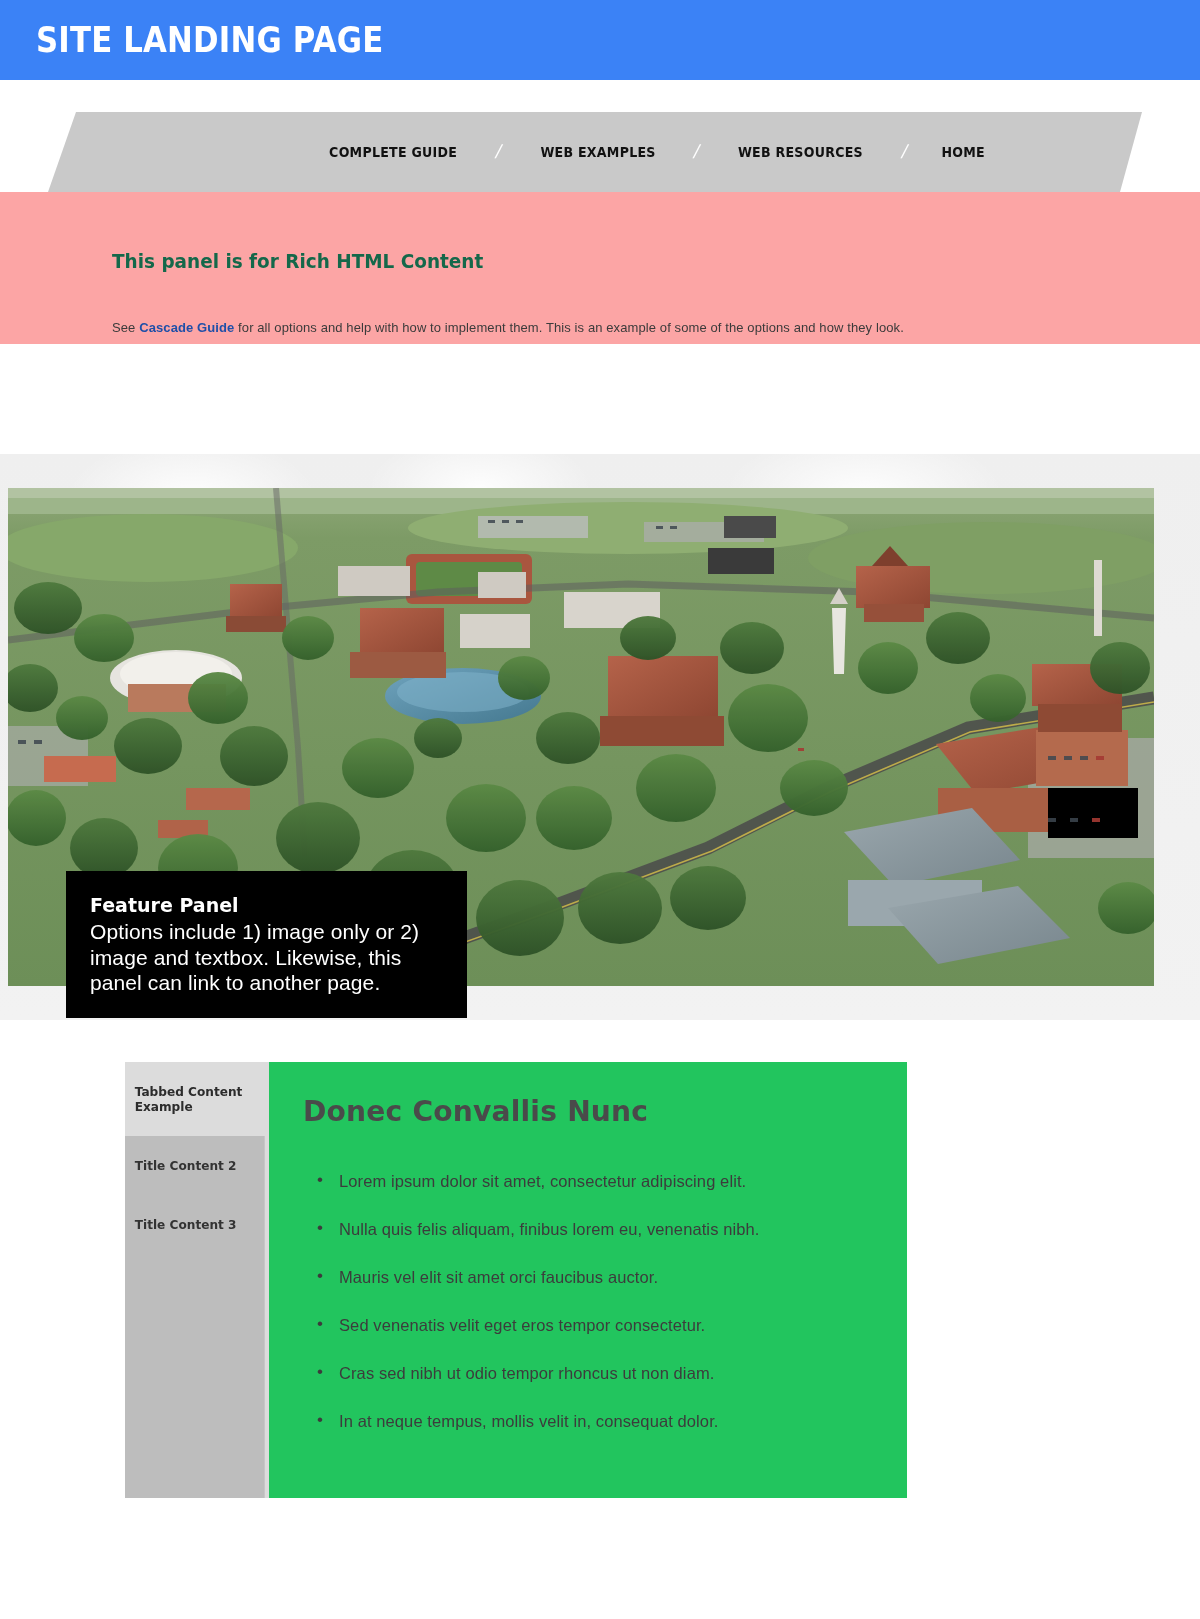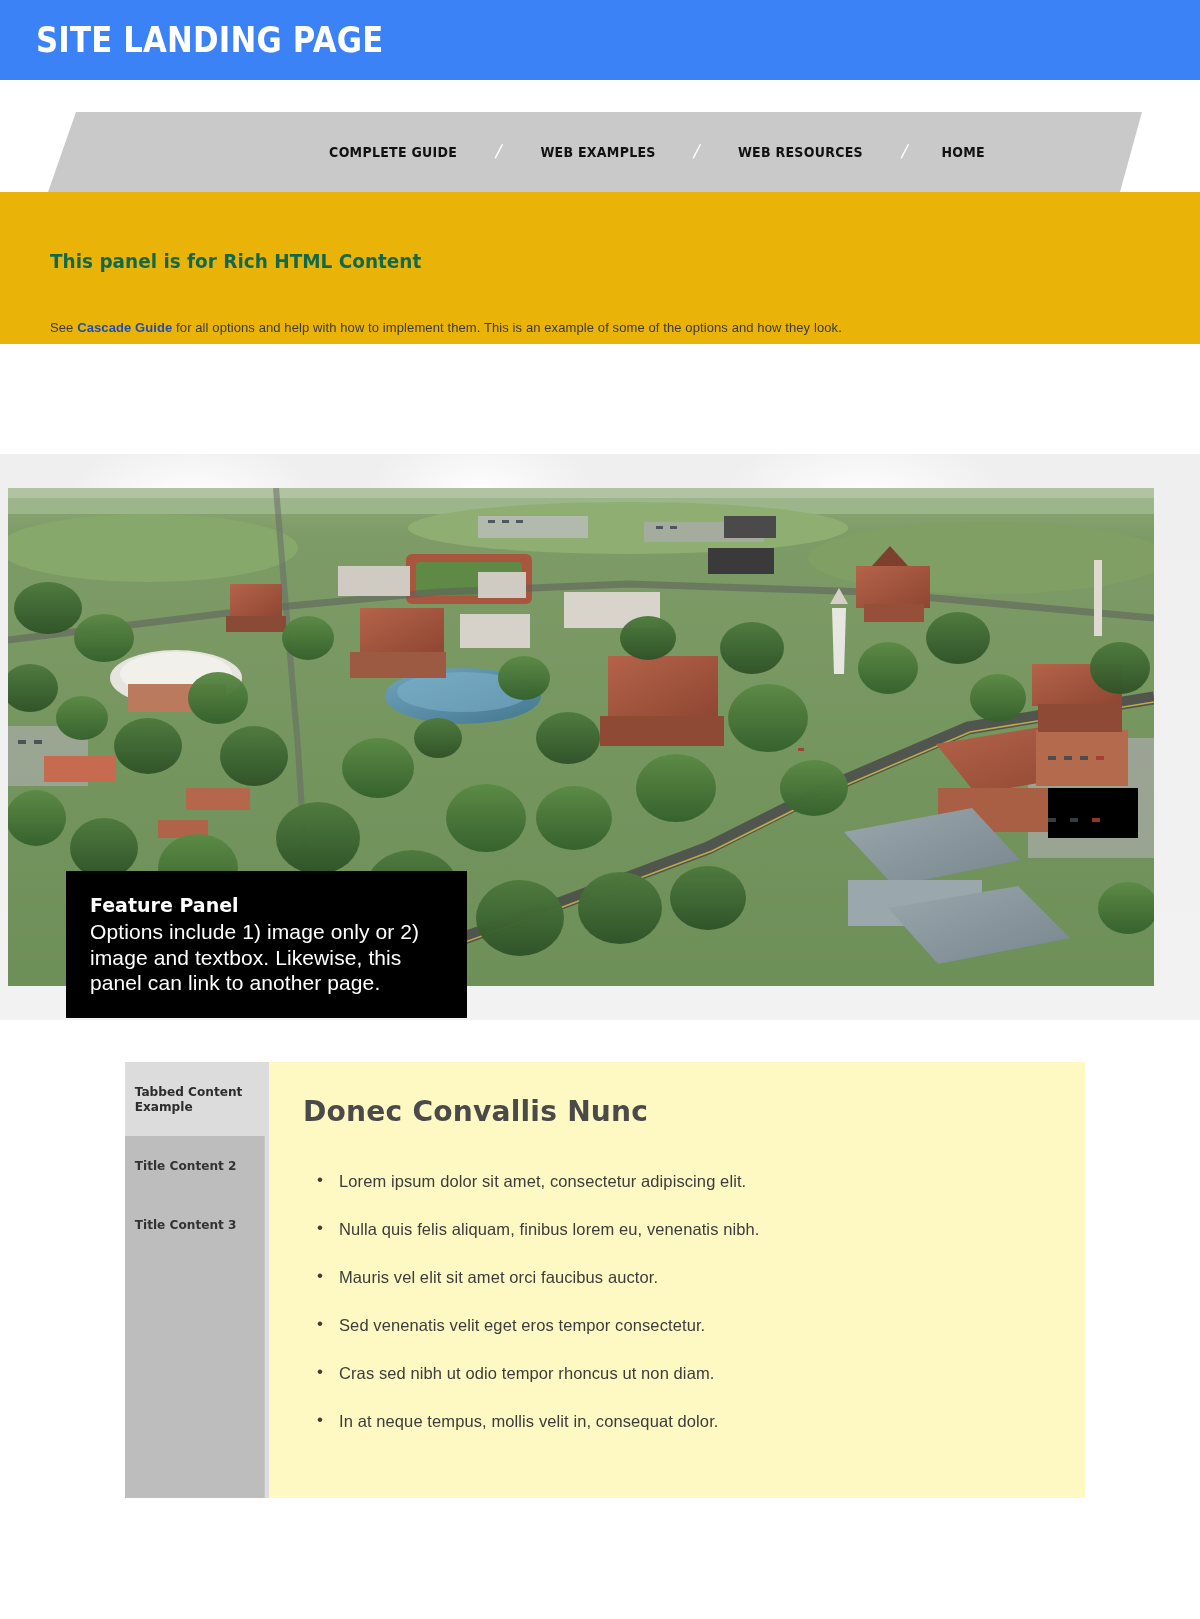--- a/index.html
+++ b/index.html
@@ -81,22 +81,22 @@
     font-size: 19px;
     font-weight: 400;
     margin: 0 32px;
     transform: skewX(-14deg);
     display: inline-block;
     user-select: none;
   }
 
   
   .rich-panel {
-    padding: 58px 125px 0 50px;
-    background: #eab308;
+    padding: 58px 125px 0 112px;
+    background: #fca5a5;
   }
   .rich-heading {
     font-family: "DejaVu Sans", sans-serif;
     font-size: 19px;
     font-weight: bold;
     color: #14684a;
     margin: 0 0 40px 0;
     transform: scaleX(0.97);
     transform-origin: left center;
   }
@@ -175,22 +175,22 @@
 
   
   .tabbed-section {
     margin: 42px 0 0 0;
     padding: 0 125px 0 125px;
     box-sizing: border-box;
     width: 1200px;
   }
   .tabbed-box {
     display: flex;
-    background: #fef9c3;
-    width: 960px;
+    background: #22c55e;
+    width: 782px;
     min-height: 418px;
   }
   .tab-rail {
     width: 144px;
     flex: 0 0 144px;
     background: #dcdcdc;
     display: flex;
     flex-direction: column;
   }
   .tab-item {

